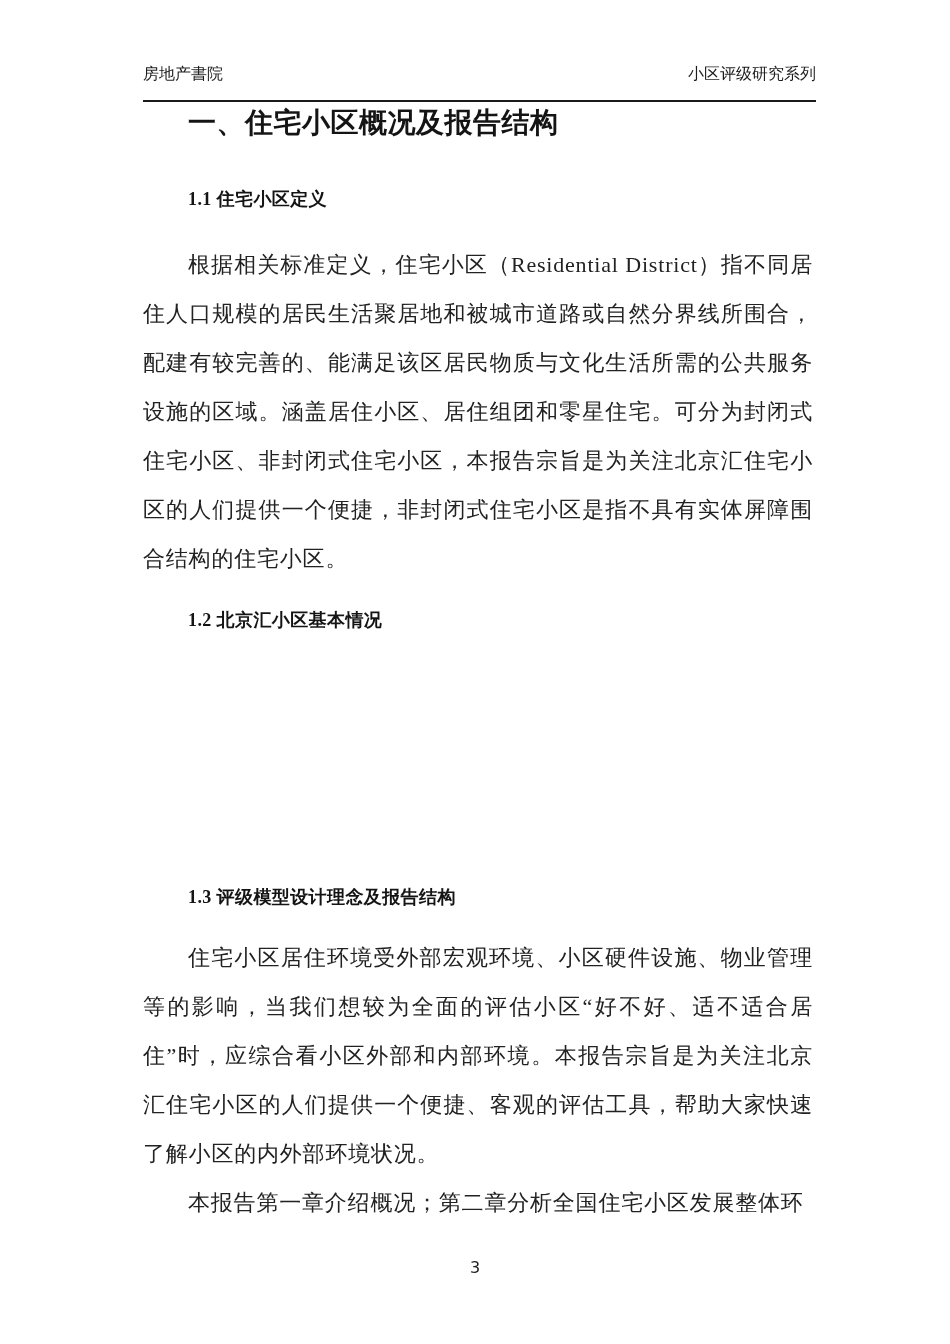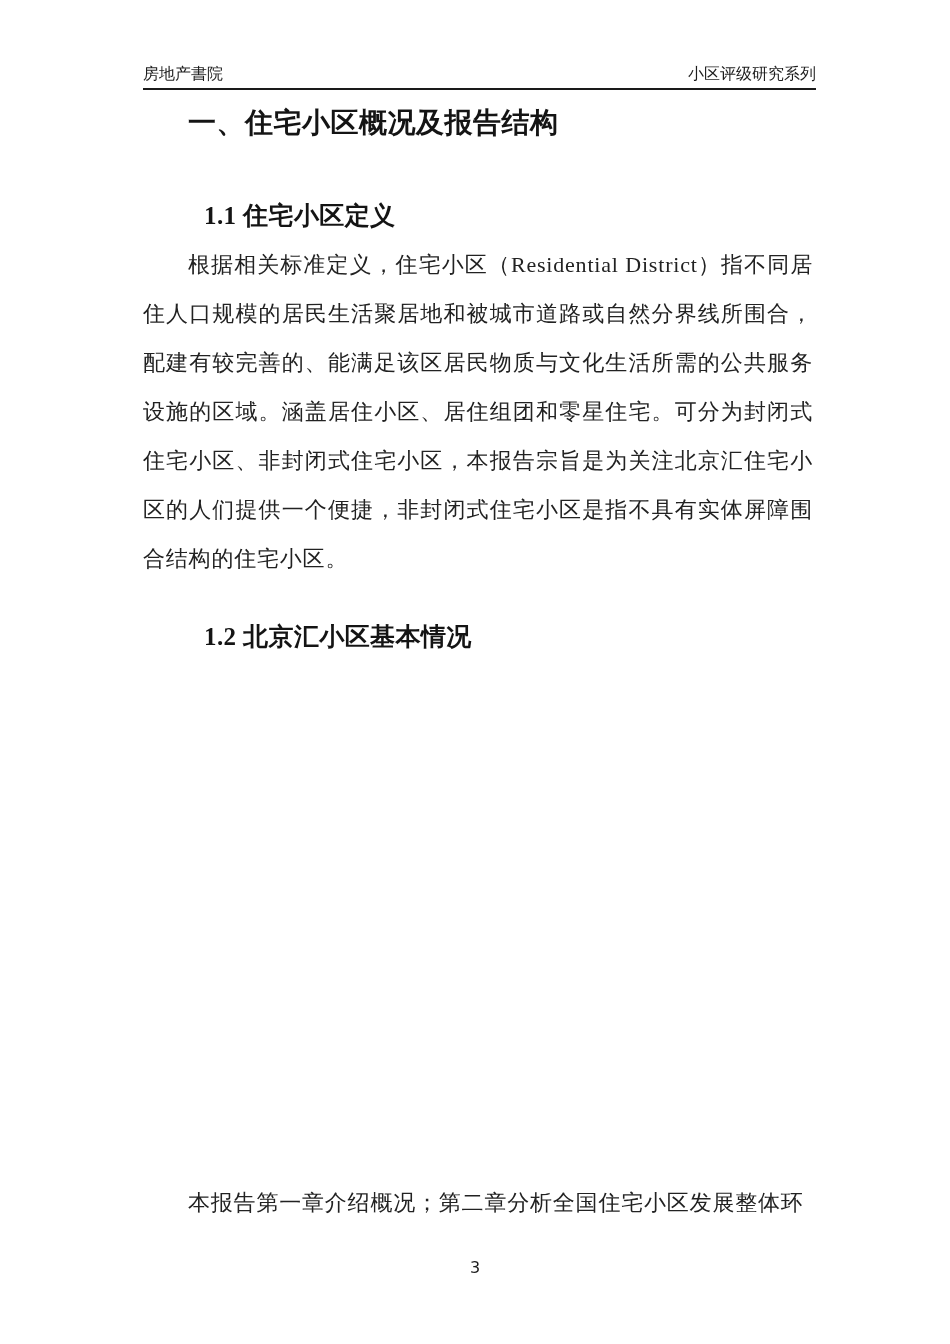--- a/index.html
+++ b/index.html
@@ -21,44 +21,44 @@
     left: 143px;
     right: 134px;
     top: 63px;
     display: flex;
     justify-content: space-between;
     align-items: flex-end;
     font-family: "Liberation Sans", "DejaVu Sans", sans-serif;
     font-size: 16px;
     line-height: 21px;
     color: #1c1c1c;
-    padding-bottom: 4px;
+    padding-bottom: 16px;
     border-bottom: 2px solid #1a1a1a;
   }
   
   .chapter-title {
     position: absolute;
     left: 188px;
     top: 106px;
     margin: 0;
     font-family: "Liberation Serif", "DejaVu Serif", serif;
     font-size: 28px;
     line-height: 34px;
     font-weight: 700;
     letter-spacing: 0.5px;
     color: #141414;
     white-space: nowrap;
   }
   
   .section-heading {
     position: absolute;
     left: 188px;
-    margin: 16px;
+    margin: 0;
     font-family: "Liberation Serif", "DejaVu Serif", serif;
-    font-size: 25px;
+    font-size: 18px;
     line-height: 31px;
     font-weight: 700;
     letter-spacing: 0.4px;
     color: #141414;
     white-space: nowrap;
   }
   #heading-1-1 { top: 184px; }
   #heading-1-2 { top: 605px; }
   #heading-1-3 { top: 882px; }
   
@@ -104,19 +104,21 @@
 
   <h1 class="chapter-title">一、住宅小区概况及报告结构</h1>
 
   <h2 class="section-heading" id="heading-1-1">1.1 住宅小区定义</h2>
 
   <p class="body-paragraph" id="paragraph-1-1">根据相关标准定义，住宅小区（Residential District）指不同居住人口规模的居民生活聚居地和被城市道路或自然分界线所围合，配建有较完善的、能满足该区居民物质与文化生活所需的公共服务设施的区域。涵盖居住小区、居住组团和零星住宅。可分为封闭式住宅小区、非封闭式住宅小区，本报告宗旨是为关注北京汇住宅小区的人们提供一个便捷，非封闭式住宅小区是指不具有实体屏障围合结构的住宅小区。</p>
 
   <h2 class="section-heading" id="heading-1-2">1.2 北京汇小区基本情况</h2>
 
 
+  <h2 class="section-heading" id="heading-1-3">1.3 评级模型设计理念及报告结构</h2>
 
+  <p class="body-paragraph" id="paragraph-1-3a">住宅小区居住环境受外部宏观环境、小区硬件设施、物业管理等的影响，当我们想较为全面的评估小区“好不好、适不适合居住”时，应综合看小区外部和内部环境。本报告宗旨是为关注北京汇住宅小区的人们提供一个便捷、客观的评估工具，帮助大家快速了解小区的内外部环境状况。</p>
 
   <p class="body-paragraph" id="paragraph-1-3b">本报告第一章介绍概况；第二章分析全国住宅小区发展整体环</p>
 
   <div class="page-number">3</div>
 
 </div>
 
 </body></html>

